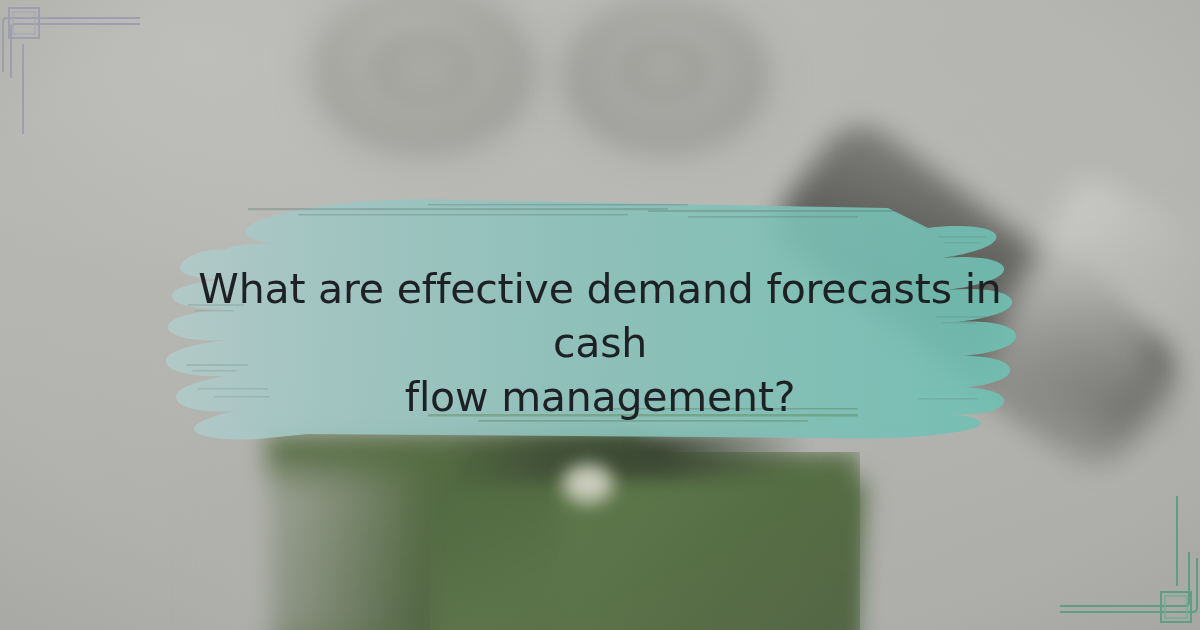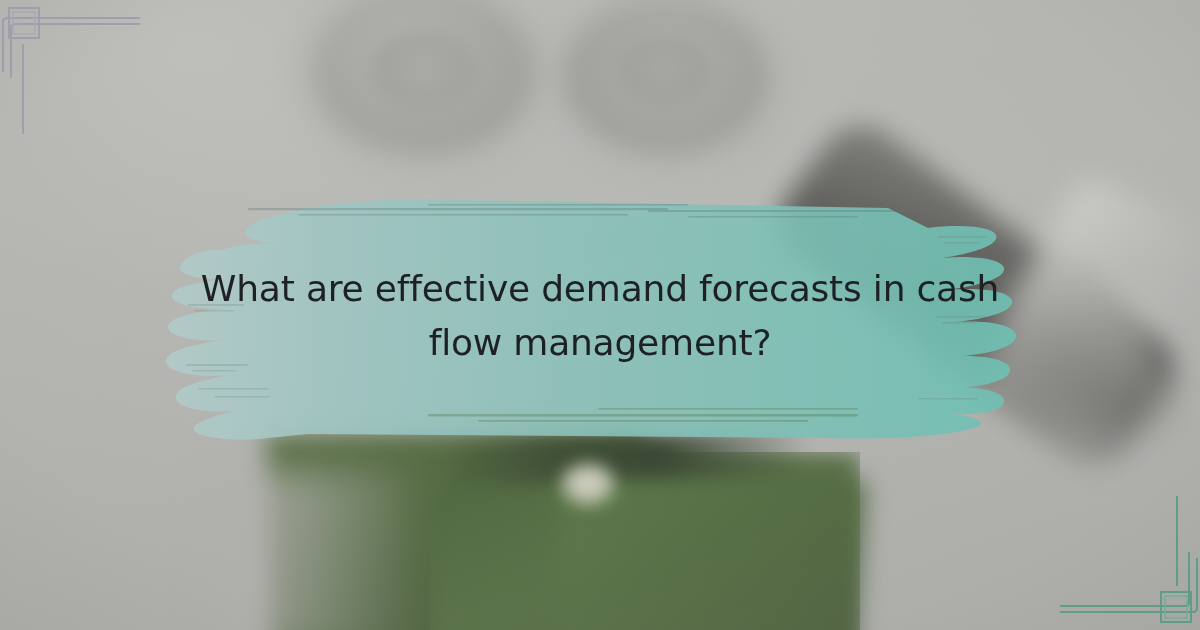--- a/index.html
+++ b/index.html
@@ -165,21 +165,21 @@
   .brush svg { display: block; width: 100%; height: 100%; }
 
   
   .headline {
     position: absolute;
     left: 150px;
     top: 262px;
     width: 900px;
     text-align: center;
     font-family: "DejaVu Sans", "Liberation Sans", sans-serif;
-    font-size: 36px;
+    font-size: 41px;
     font-weight: 400;
     line-height: 54px;
     letter-spacing: -0.2px;
     color: #1d2124;
     white-space: pre-line;
   }
 
   
   .corner {
     position: absolute;

